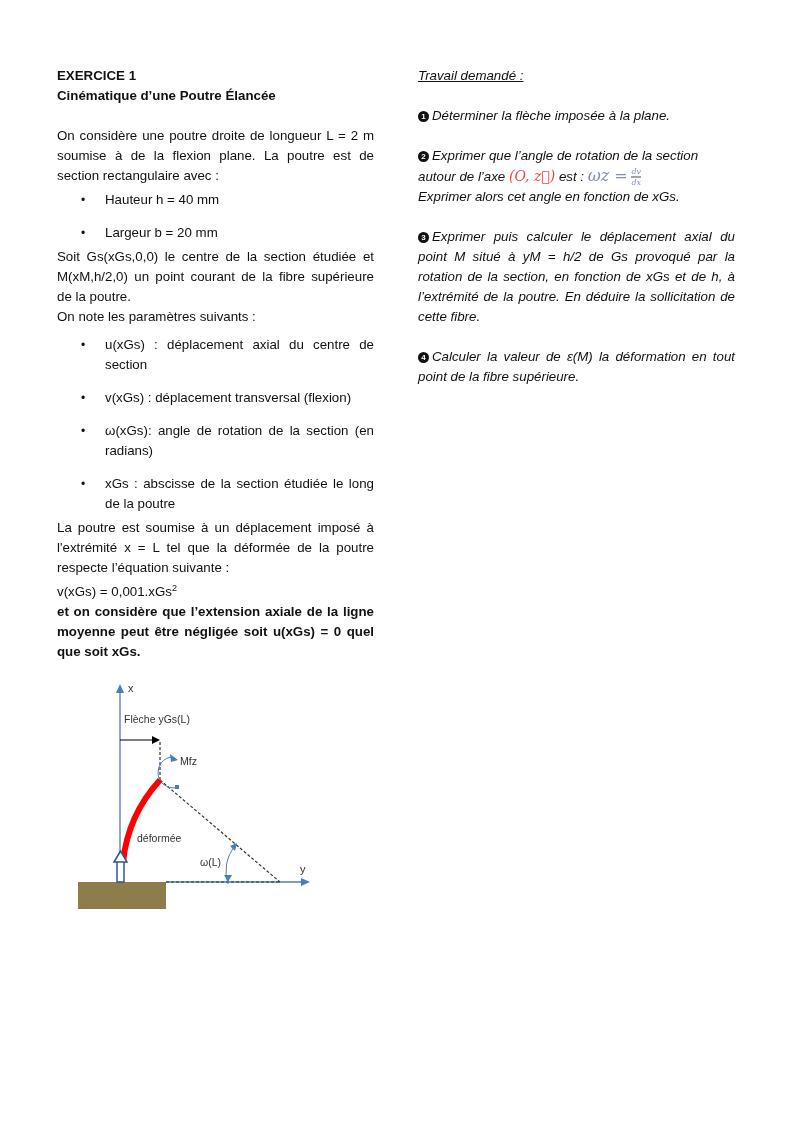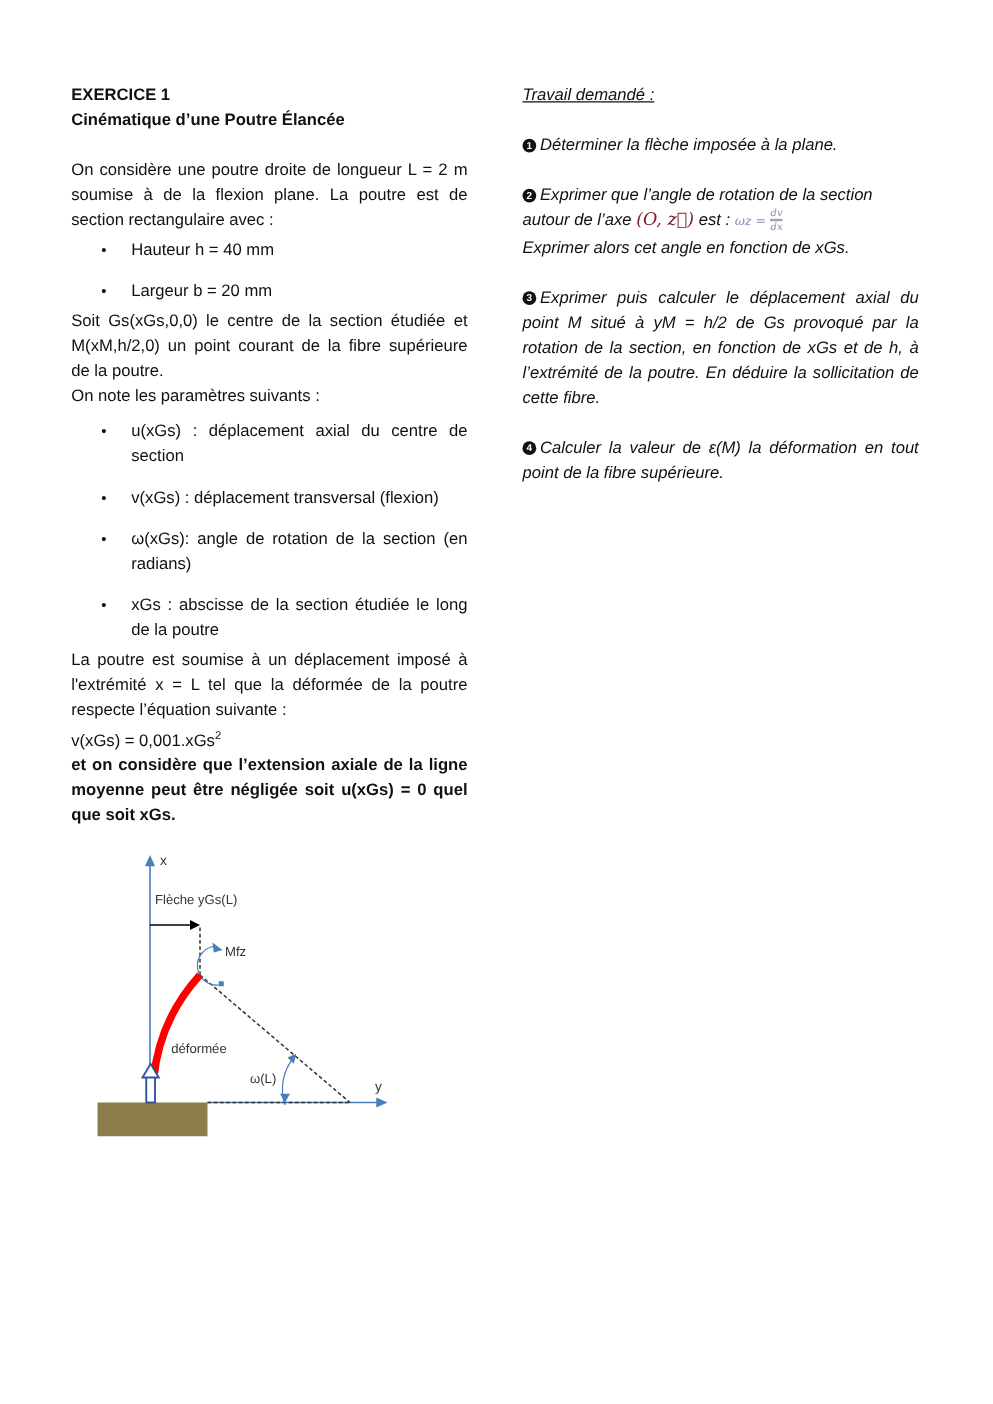--- a/index.html
+++ b/index.html
@@ -15,22 +15,22 @@
   .spacer { height: 20px; }
   ul.bullets { list-style: none; margin: 0; padding: 0; }
   ul.bullets li { position: relative; padding-left: 48px; line-height: 20px; text-align: justify; }
   ul.bullets li::before { content: "•"; position: absolute; left: 24px; top: 0; font-size: 12px; }
   .center { text-align: left; }
   sup { font-size: 9px; }
   .it { font-style: italic; }
   .u { text-decoration: underline; }
   .num { font-style: normal; font-weight: bold; display: inline-block; width: 11px; height: 11px; border-radius: 50%;
          background: #111; color: #fff; font-size: 8px; text-align: center; line-height: 11px; margin-right: 3px; vertical-align: 1px; }
-  .axis-math { font-family: "DejaVu Serif", serif; color: #7f1d1d; font-size: 14px; font-style: italic; }
-  .omega-frac { font-family: "DejaVu Serif", serif; color: #8090b0; font-style: italic; font-size: 10px; }
+  .axis-math { font-family: "DejaVu Serif", serif; color: #ef4444; font-size: 14px; font-style: italic; }
+  .omega-frac { font-family: "DejaVu Serif", serif; color: #8090b0; font-style: italic; font-size: 16px; }
   .frac { display: inline-block; vertical-align: middle; text-align: center; font-size: 8px; line-height: 9px; }
   .frac span { display: block; }
   .frac .top { border-bottom: 2px solid #a3a3a3; }
   .diagram { position: absolute; left: 70px; top: 680px; width: 250px; height: 235px; }
 </style>
 </head>
 <body>
 
 <div class="col left">
   <p class="title1">EXERCICE 1</p>

